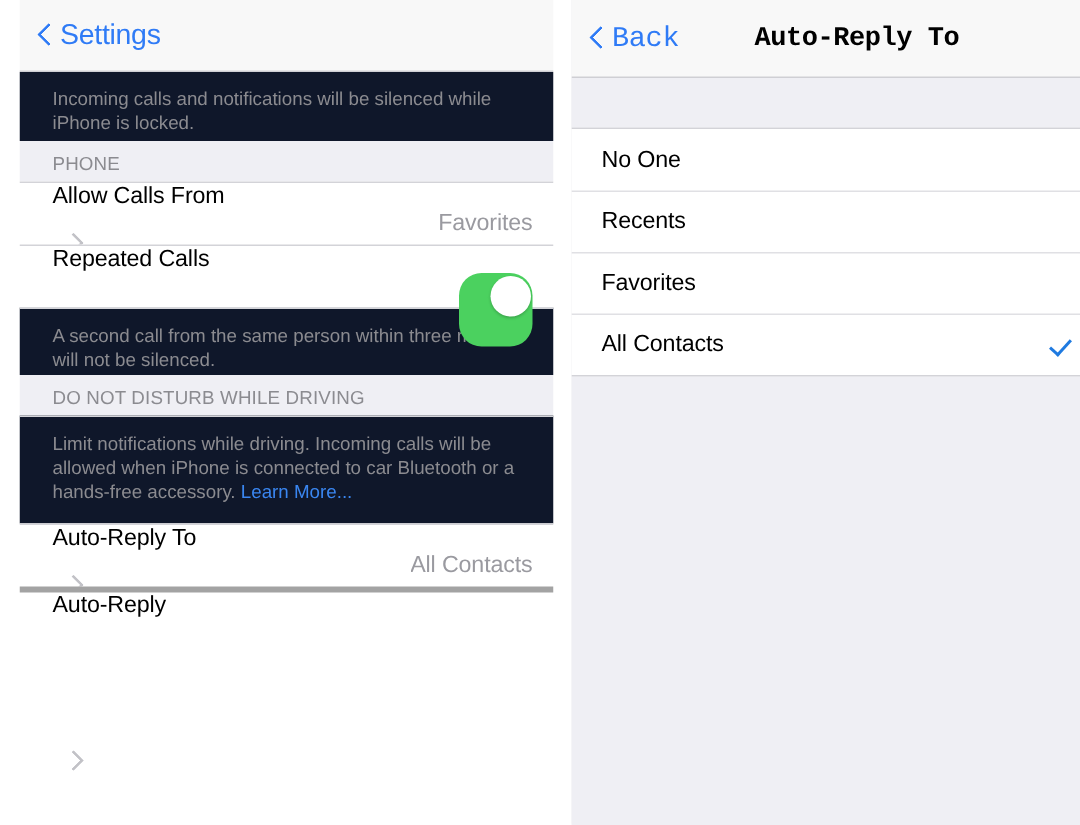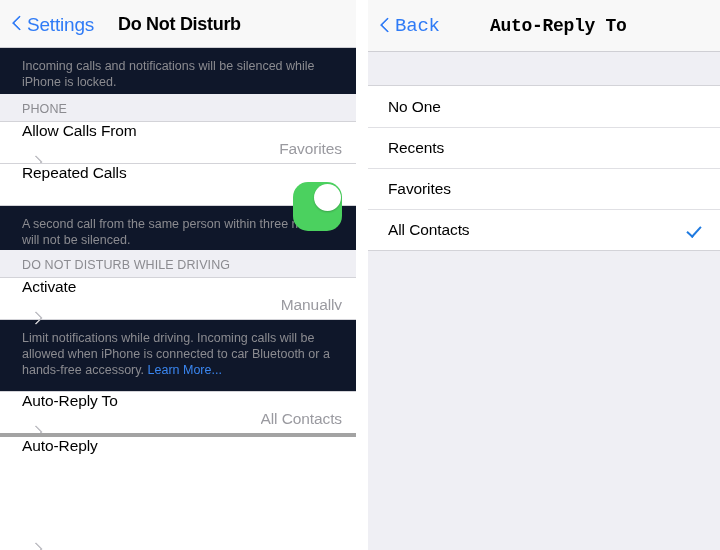--- a/index.html
+++ b/index.html
@@ -22,20 +22,21 @@
   }
 
   
   .panel-left {
     position: relative;
     width: 356px;
     height: 550px;
     background: #ffffff;
     overflow: hidden;
     flex: 0 0 356px;
+    margin-left: 13px;
   }
 
   .gap {
     flex: 0 0 12px;
     background: #ffffff;
     height: 550px;
   }
 
   
   .panel-right {
@@ -271,21 +272,20 @@
 
 <div class="screen">
 
   <div class="panel-left">
 
     <div class="navbar">
       <div class="back-btn">
         <span class="chev"></span>
         <span class="back-label">Settings</span>
       </div>
-      <div class="nav-title nav-title-left">Do Not Disturb</div>
     </div>
 
     <div class="lp-body">
 
       <div class="footnote" style="height:46px;">Incoming calls and notifications will be silenced while iPhone is locked.</div>
 
       <div class="group-header" style="height:27px;">PHONE</div>
 
       <div class="row">
         <span class="row-label">Allow Calls From</span>
@@ -298,25 +298,20 @@
         <span class="row-label">Repeated Calls</span>
         <span class="toggle">
           <span class="knob"></span>
         </span>
       </div>
 
       <div class="footnote" style="height:45px; border-top:1px solid #d3d3d8;">A second call from the same person within three minutes will not be silenced.</div>
 
       <div class="group-header" style="height:27px;">DO NOT DISTURB WHILE DRIVING</div>
 
-      <div class="row">
-        <span class="row-label">Activate</span>
-        <span class="row-value">Manually</span>
-        <span class="disclosure"></span>
-      </div>
 
       <div class="footnote" style="height:72px; border-top:1px solid #d3d3d8;"><span>Limit notifications while driving. Incoming calls will be allowed when iPhone is connected to car Bluetooth or a hands-free accessory. </span><span class="link">Learn More...</span></div>
 
       <div class="row">
         <span class="row-label">Auto-Reply To</span>
         <span class="row-value">All Contacts</span>
         <span class="disclosure"></span>
       </div>
 
       <div class="row" style="border-top:4px solid #a3a3a3;gap:43px;">

